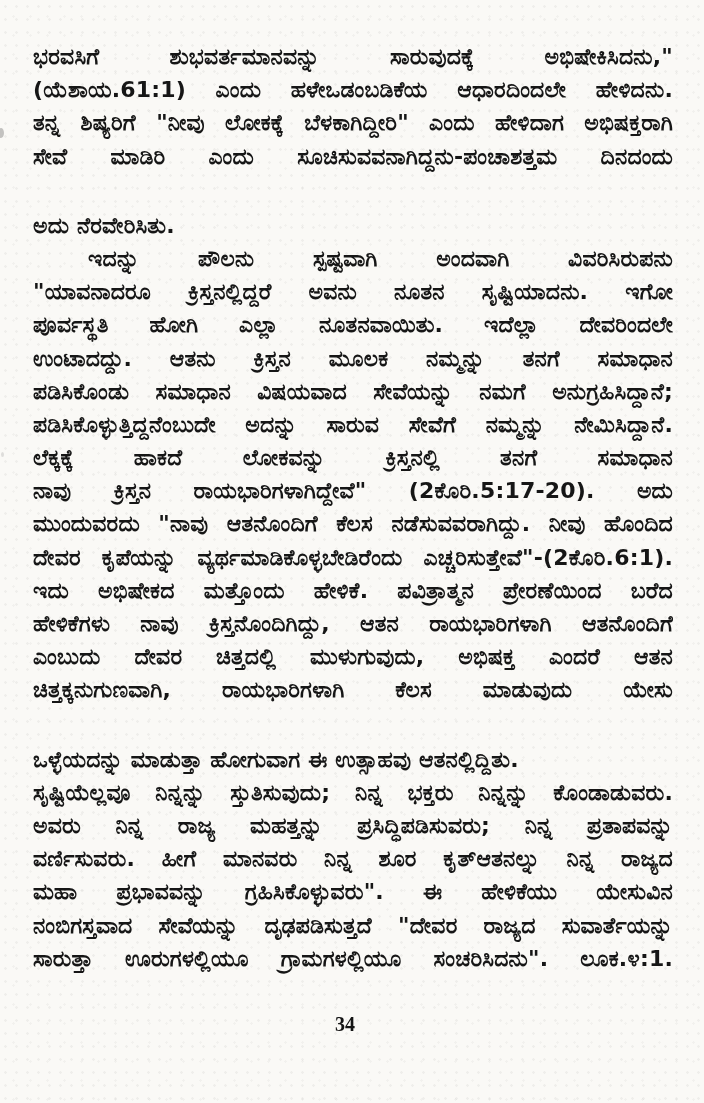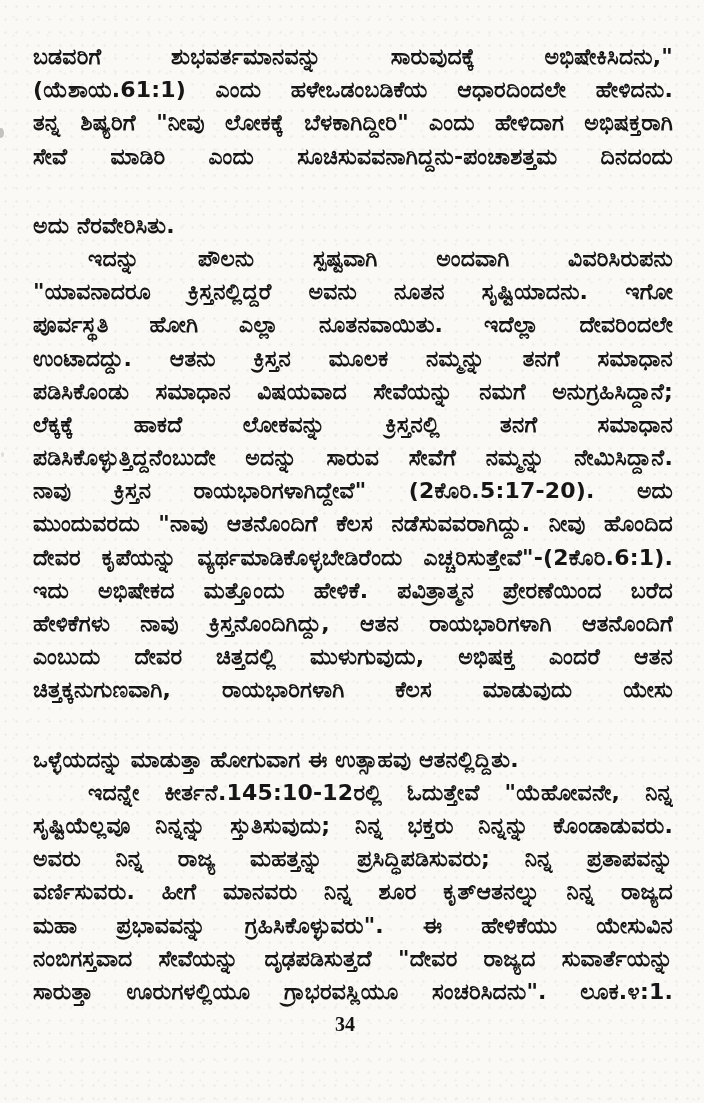--- a/index.html
+++ b/index.html
@@ -58,51 +58,50 @@
 </head>
 <body>
 
 <div class="page">
   <div class="smudge s1"></div>
   <div class="smudge s2"></div>
 
   <div class="text-block">
 
     <div class="para">
-      <div class="line">ಬಡವರಿಗೆ ಶುಭವರ್ತಮಾನವನ್ನು ಸಾರುವುದಕ್ಕೆ ಅಭಿಷೇಕಿಸಿದನು,"</div>
+      <div class="line">ಭರವಸಿಗೆ ಶುಭವರ್ತಮಾನವನ್ನು ಸಾರುವುದಕ್ಕೆ ಅಭಿಷೇಕಿಸಿದನು,"</div>
       <div class="line">(ಯೆಶಾಯ.61:1) ಎಂದು ಹಳೇಒಡಂಬಡಿಕೆಯ ಆಧಾರದಿಂದಲೇ ಹೇಳಿದನು.</div>
       <div class="line">ತನ್ನ ಶಿಷ್ಯರಿಗೆ "ನೀವು ಲೋಕಕ್ಕೆ ಬೆಳಕಾಗಿದ್ದೀರಿ" ಎಂದು ಹೇಳಿದಾಗ ಅಭಿಷಕ್ತರಾಗಿ</div>
       <div class="line">ಸೇವೆ ಮಾಡಿರಿ ಎಂದು ಸೂಚಿಸುವವನಾಗಿದ್ದನು-ಪಂಚಾಶತ್ತಮ ದಿನದಂದು</div>
       <div class="line short">ಅದು ನೆರವೇರಿಸಿತು.</div>
     </div>
 
     <div class="para">
       <div class="line indent">ಇದನ್ನು ಪೌಲನು ಸ್ಪಷ್ಟವಾಗಿ ಅಂದವಾಗಿ ವಿವರಿಸಿರುಪನು</div>
       <div class="line">"ಯಾವನಾದರೂ ಕ್ರಿಸ್ತನಲ್ಲಿದ್ದರೆ ಅವನು ನೂತನ ಸೃಷ್ಟಿಯಾದನು. ಇಗೋ</div>
       <div class="line">ಪೂರ್ವಸ್ಥತಿ ಹೋಗಿ ಎಲ್ಲಾ ನೂತನವಾಯಿತು. ಇದೆಲ್ಲಾ ದೇವರಿಂದಲೇ</div>
       <div class="line">ಉಂಟಾದದ್ದು. ಆತನು ಕ್ರಿಸ್ತನ ಮೂಲಕ ನಮ್ಮನ್ನು ತನಗೆ ಸಮಾಧಾನ</div>
       <div class="line">ಪಡಿಸಿಕೊಂಡು ಸಮಾಧಾನ ವಿಷಯವಾದ ಸೇವೆಯನ್ನು ನಮಗೆ ಅನುಗ್ರಹಿಸಿದ್ದಾನೆ;</div>
+      <div class="line">ಪಡಿಸಿಕೊಳ್ಳುತ್ತಿದ್ದನೆಂಬುದೇ ಅದನ್ನು ಸಾರುವ ಸೇವೆಗೆ ನಮ್ಮನ್ನು ನೇಮಿಸಿದ್ದಾನೆ.</div>
       <div class="line">ಲೆಕ್ಕಕ್ಕೆ ಹಾಕದೆ ಲೋಕವನ್ನು ಕ್ರಿಸ್ತನಲ್ಲಿ ತನಗೆ ಸಮಾಧಾನ</div>
-      <div class="line">ಪಡಿಸಿಕೊಳ್ಳುತ್ತಿದ್ದನೆಂಬುದೇ ಅದನ್ನು ಸಾರುವ ಸೇವೆಗೆ ನಮ್ಮನ್ನು ನೇಮಿಸಿದ್ದಾನೆ.</div>
       <div class="line">ನಾವು ಕ್ರಿಸ್ತನ ರಾಯಭಾರಿಗಳಾಗಿದ್ದೇವೆ" (2ಕೊರಿ.5:17-20). ಅದು</div>
       <div class="line">ಮುಂದುವರದು "ನಾವು ಆತನೊಂದಿಗೆ ಕೆಲಸ ನಡೆಸುವವರಾಗಿದ್ದು. ನೀವು ಹೊಂದಿದ</div>
       <div class="line">ದೇವರ ಕೃಪೆಯನ್ನು ವ್ಯರ್ಥಮಾಡಿಕೊಳ್ಳಬೇಡಿರೆಂದು ಎಚ್ಚರಿಸುತ್ತೇವೆ"-(2ಕೊರಿ.6:1).</div>
       <div class="line">ಇದು ಅಭಿಷೇಕದ ಮತ್ತೊಂದು ಹೇಳಿಕೆ. ಪವಿತ್ರಾತ್ಮನ ಪ್ರೇರಣೆಯಿಂದ ಬರೆದ</div>
       <div class="line">ಹೇಳಿಕೆಗಳು ನಾವು ಕ್ರಿಸ್ತನೊಂದಿಗಿದ್ದು, ಆತನ ರಾಯಭಾರಿಗಳಾಗಿ ಆತನೊಂದಿಗೆ</div>
       <div class="line">ಎಂಬುದು ದೇವರ ಚಿತ್ತದಲ್ಲಿ ಮುಳುಗುವುದು, ಅಭಿಷಕ್ತ ಎಂದರೆ ಆತನ</div>
       <div class="line">ಚಿತ್ತಕ್ಕನುಗುಣವಾಗಿ, ರಾಯಭಾರಿಗಳಾಗಿ ಕೆಲಸ ಮಾಡುವುದು ಯೇಸು</div>
       <div class="line short">ಒಳ್ಳೆಯದನ್ನು ಮಾಡುತ್ತಾ ಹೋಗುವಾಗ ಈ ಉತ್ಸಾಹವು ಆತನಲ್ಲಿದ್ದಿತು.</div>
     </div>
 
     <div class="para">
-      <div class="line indent">ಇದನ್ನೇ ಕೀರ್ತನೆ.145:10-12ರಲ್ಲಿ ಓದುತ್ತೇವೆ "ಯೆಹೋವನೇ, ನಿನ್ನ</div>
       <div class="line">ಸೃಷ್ಟಿಯೆಲ್ಲವೂ ನಿನ್ನನ್ನು ಸ್ತುತಿಸುವುದು; ನಿನ್ನ ಭಕ್ತರು ನಿನ್ನನ್ನು ಕೊಂಡಾಡುವರು.</div>
       <div class="line">ಅವರು ನಿನ್ನ ರಾಜ್ಯ ಮಹತ್ತನ್ನು ಪ್ರಸಿದ್ಧಿಪಡಿಸುವರು; ನಿನ್ನ ಪ್ರತಾಪವನ್ನು</div>
       <div class="line">ವರ್ಣಿಸುವರು. ಹೀಗೆ ಮಾನವರು ನಿನ್ನ ಶೂರ ಕೃತ್ಆತನಲ್ನು ನಿನ್ನ ರಾಜ್ಯದ</div>
       <div class="line">ಮಹಾ ಪ್ರಭಾವವನ್ನು ಗ್ರಹಿಸಿಕೊಳ್ಳುವರು". ಈ ಹೇಳಿಕೆಯು ಯೇಸುವಿನ</div>
       <div class="line">ನಂಬಿಗಸ್ತವಾದ ಸೇವೆಯನ್ನು ದೃಢಪಡಿಸುತ್ತದೆ "ದೇವರ ರಾಜ್ಯದ ಸುವಾರ್ತೆಯನ್ನು</div>
-      <div class="line">ಸಾರುತ್ತಾ ಊರುಗಳಲ್ಲಿಯೂ ಗ್ರಾಭರವಸ್ಲಿಯೂ ಸಂಚರಿಸಿದನು". ಲೂಕ.೪:1.</div>
+      <div class="line">ಸಾರುತ್ತಾ ಊರುಗಳಲ್ಲಿಯೂ ಗ್ರಾಮಗಳಲ್ಲಿಯೂ ಸಂಚರಿಸಿದನು". ಲೂಕ.೪:1.</div>
     </div>
 
   </div>
 
   <div class="footer">34</div>
 </div>
 
 </body></html>

